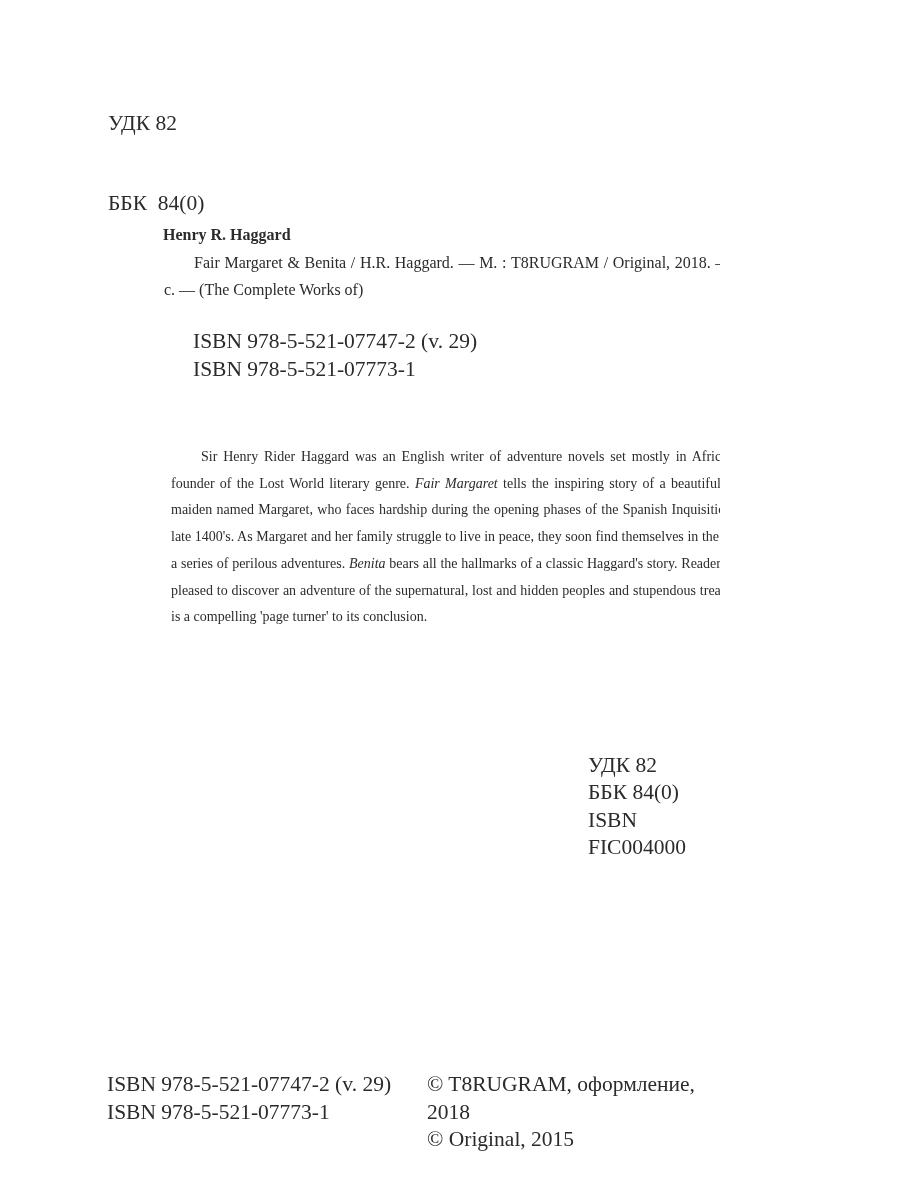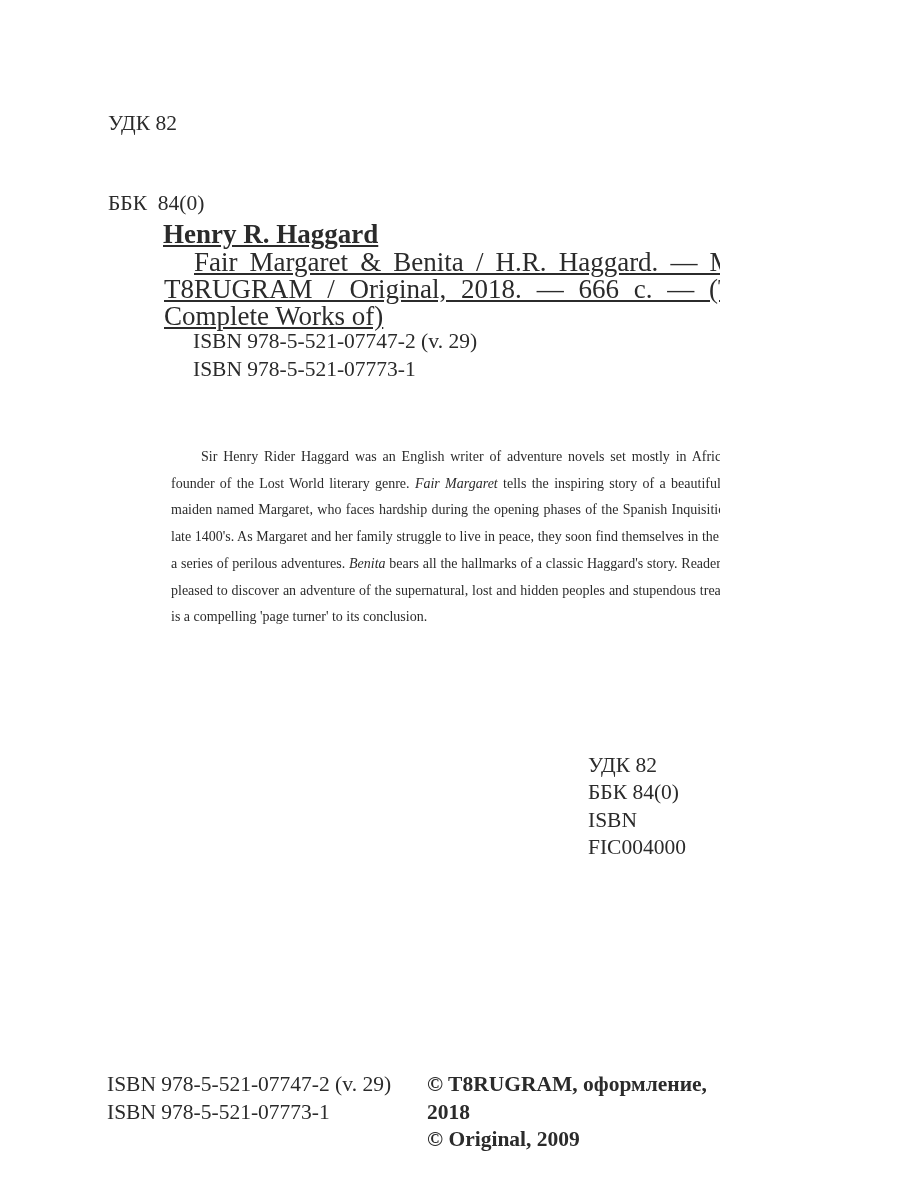--- a/index.html
+++ b/index.html
@@ -22,23 +22,22 @@
     top: 57px;
     font-size: 21.5px;
     line-height: 26.5px;
     white-space: pre-wrap;
   }
   .imprint {
     position: absolute;
     left: 163px;
     top: 221px;
     width: 598px;
-    font-size: 27px;
+    font-size: 16px;
     line-height: 27px;
-    text-decoration: underline;
   }
   .author {
     font-weight: bold;
     margin: 0;
   }
   .bib {
     margin: 1px;
     text-align: justify;
     text-indent: 30px;
   }
@@ -75,21 +74,20 @@
     display: flex;
     font-size: 21.5px;
     line-height: 27.5px;
   }
   .footer-left {
     width: 320px;
     flex: 0 0 320px;
   }
   .footer-right {
     flex: 1 1 auto;
-    font-weight: bold;
   }
   .line { margin: 0; }
 </style>
 </head>
 <body>
 
 <div class="page">
 
   <div class="top-codes">
     <p class="line">УДК 82</p>
@@ -114,17 +112,17 @@
     <p class="line">ISBN FIC004000</p>
   </div>
 
   <div class="footer">
     <div class="footer-left">
       <p class="line">ISBN 978-5-521-07747-2 (v. 29)</p>
       <p class="line">ISBN 978-5-521-07773-1</p>
     </div>
     <div class="footer-right">
       <p class="line">© T8RUGRAM, оформление, 2018</p>
-      <p class="line">© Original, 2009</p>
+      <p class="line">© Original, 2015</p>
     </div>
   </div>
 
 </div>
 
 </body></html>

